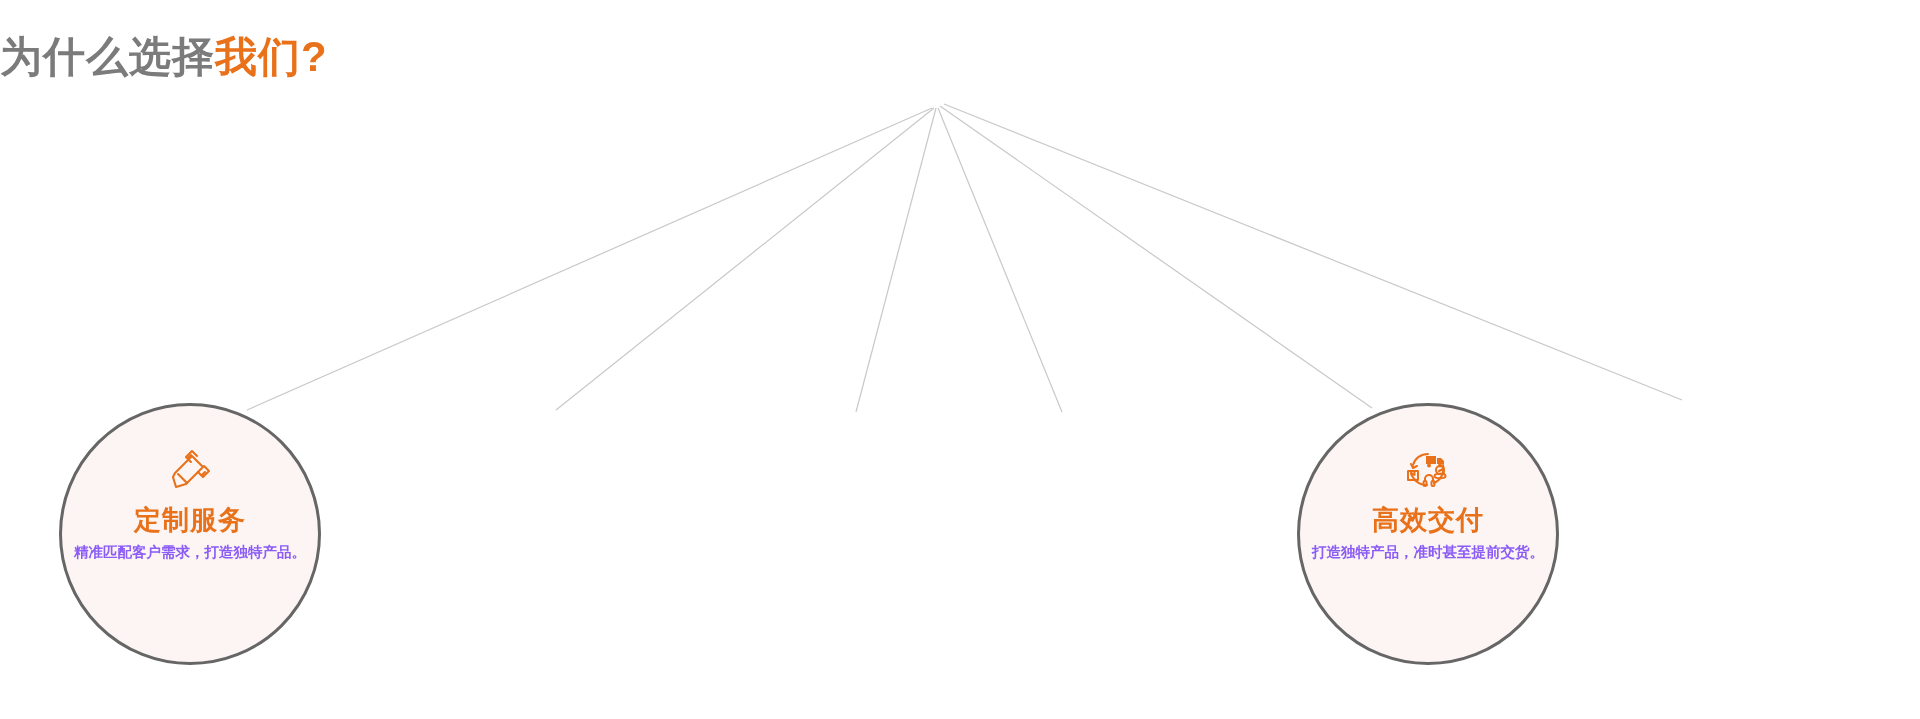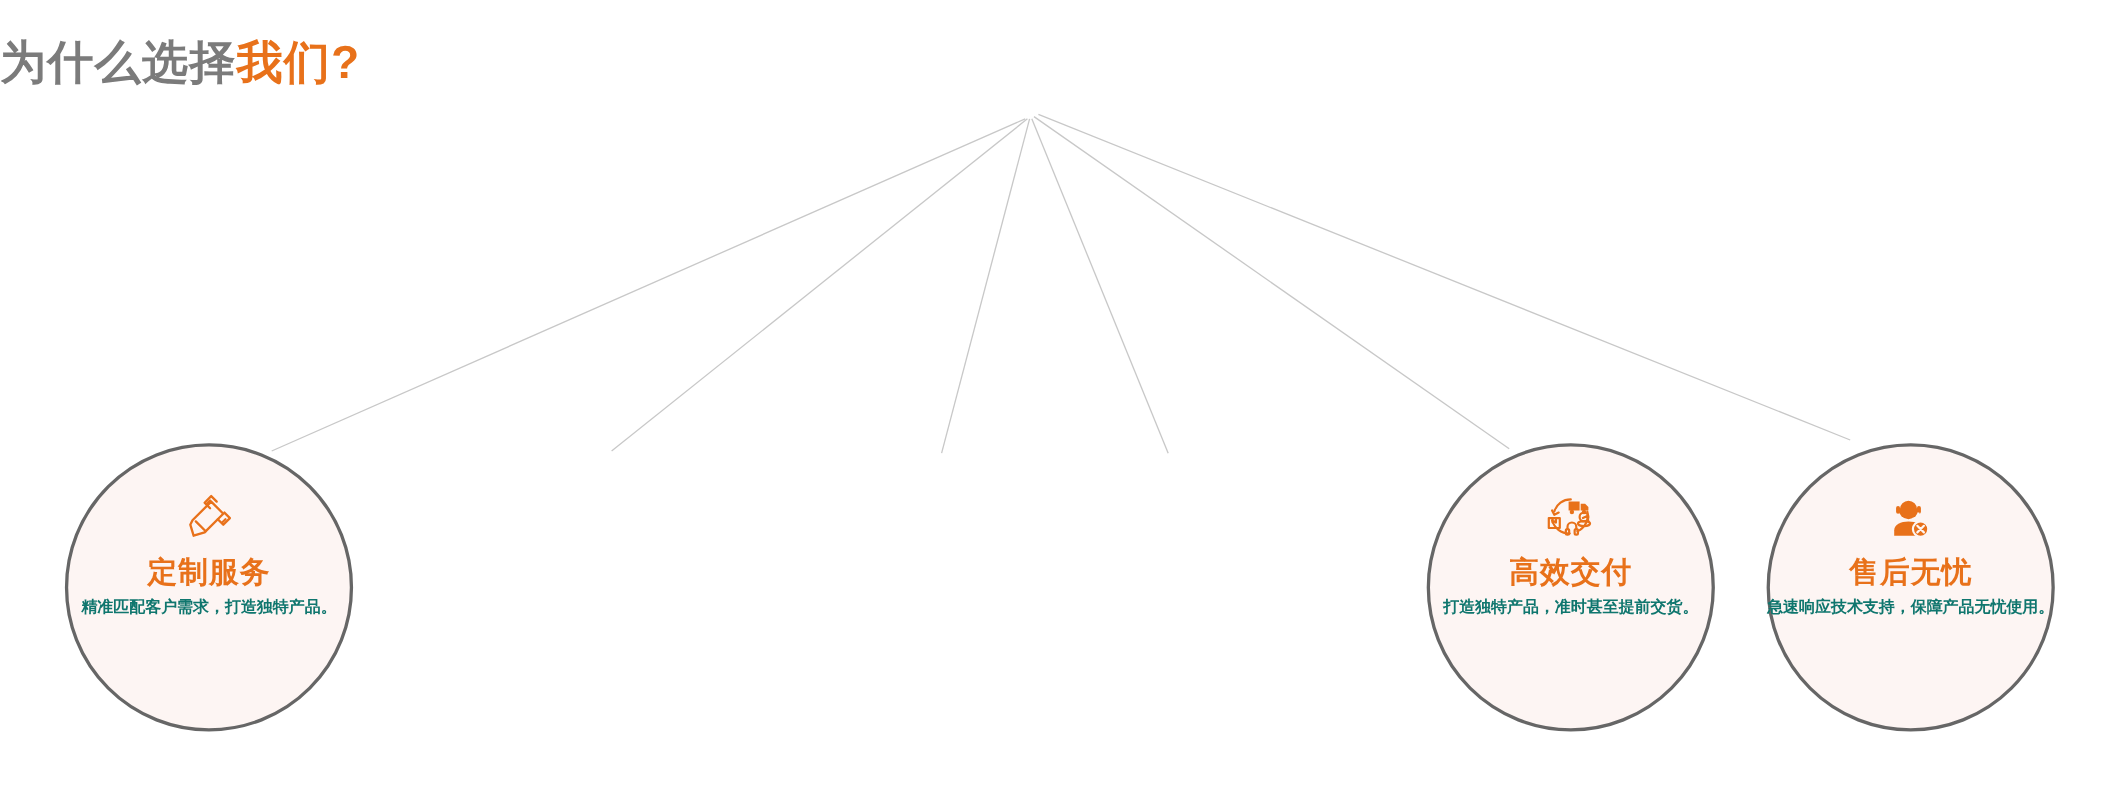--- a/index.html
+++ b/index.html
@@ -77,21 +77,21 @@
     font-weight: 700;
     color: #e8711a;
     letter-spacing: 1px;
     line-height: 1.2;
     white-space: nowrap;
   }
   .circle-desc {
     margin-top: 7px;
     font-size: 14.5px;
     font-weight: 700;
-    color: #0f766e;
+    color: #8b5cf6;
     white-space: nowrap;
     line-height: 1.3;
   }
 </style>
 </head>
 <body>
 
 <div class="page-title">
   <span class="title-plain">为什么选择</span><span class="title-accent">我们?</span>
 </div>
@@ -153,30 +153,14 @@
         <g fill="none" stroke="#e8711a" stroke-width="2">
           <path d="M38 20 a4 4 0 1 1 0 8 a4 4 0 1 1 0 -8"></path>
           <ellipse cx="38" cy="30" rx="5.5" ry="2.3"></ellipse>
         </g>
       </svg>
     </div>
     <div class="circle-title">高效交付</div>
     <div class="circle-desc">打造独特产品，准时甚至提前交货。</div>
   </div>
 
-  <div class="feature-circle" style="left:1606px">
-    <div class="circle-icon">
-      <svg width="48" height="48" viewBox="0 0 48 48" fill="#e8711a">
-        <circle cx="22" cy="17" r="9"></circle>
-        <path d="M13 17 a9 9 0 0 1 18 0" fill="none" stroke="#fdf5f3" stroke-width="2.4"></path>
-        <path d="M12.5 14 a1.8 1.8 0 0 1 1.8 1.8 v3.4 a1.8 1.8 0 0 1 -3.6 0 v-3.4 a1.8 1.8 0 0 1 1.8 -1.8 z"></path>
-        <path d="M31.5 14 a1.8 1.8 0 0 1 1.8 1.8 v3.4 a1.8 1.8 0 0 1 -3.6 0 v-3.4 a1.8 1.8 0 0 1 1.8 -1.8 z"></path>
-        <path d="M31 20 v3 a2.5 2.5 0 0 1 -2.5 2.5 h-3" fill="none" stroke="#fdf5f3" stroke-width="1.8"></path>
-        <path d="M9 41 v-5 c0-5 6-8 13-8 s13 3 13 8 v5 z"></path>
-        <circle cx="33" cy="35" r="7" fill="#e8711a" stroke="#fdf5f3" stroke-width="2"></circle>
-        <path d="M30 32 l6 6 M36 32 l-6 6" stroke="#fdf5f3" stroke-width="2" fill="none" stroke-linecap="round"></path>
-      </svg>
-    </div>
-    <div class="circle-title">售后无忧</div>
-    <div class="circle-desc">急速响应技术支持，保障产品无忧使用。</div>
-  </div>
 
 </div>
 
 </body></html>

